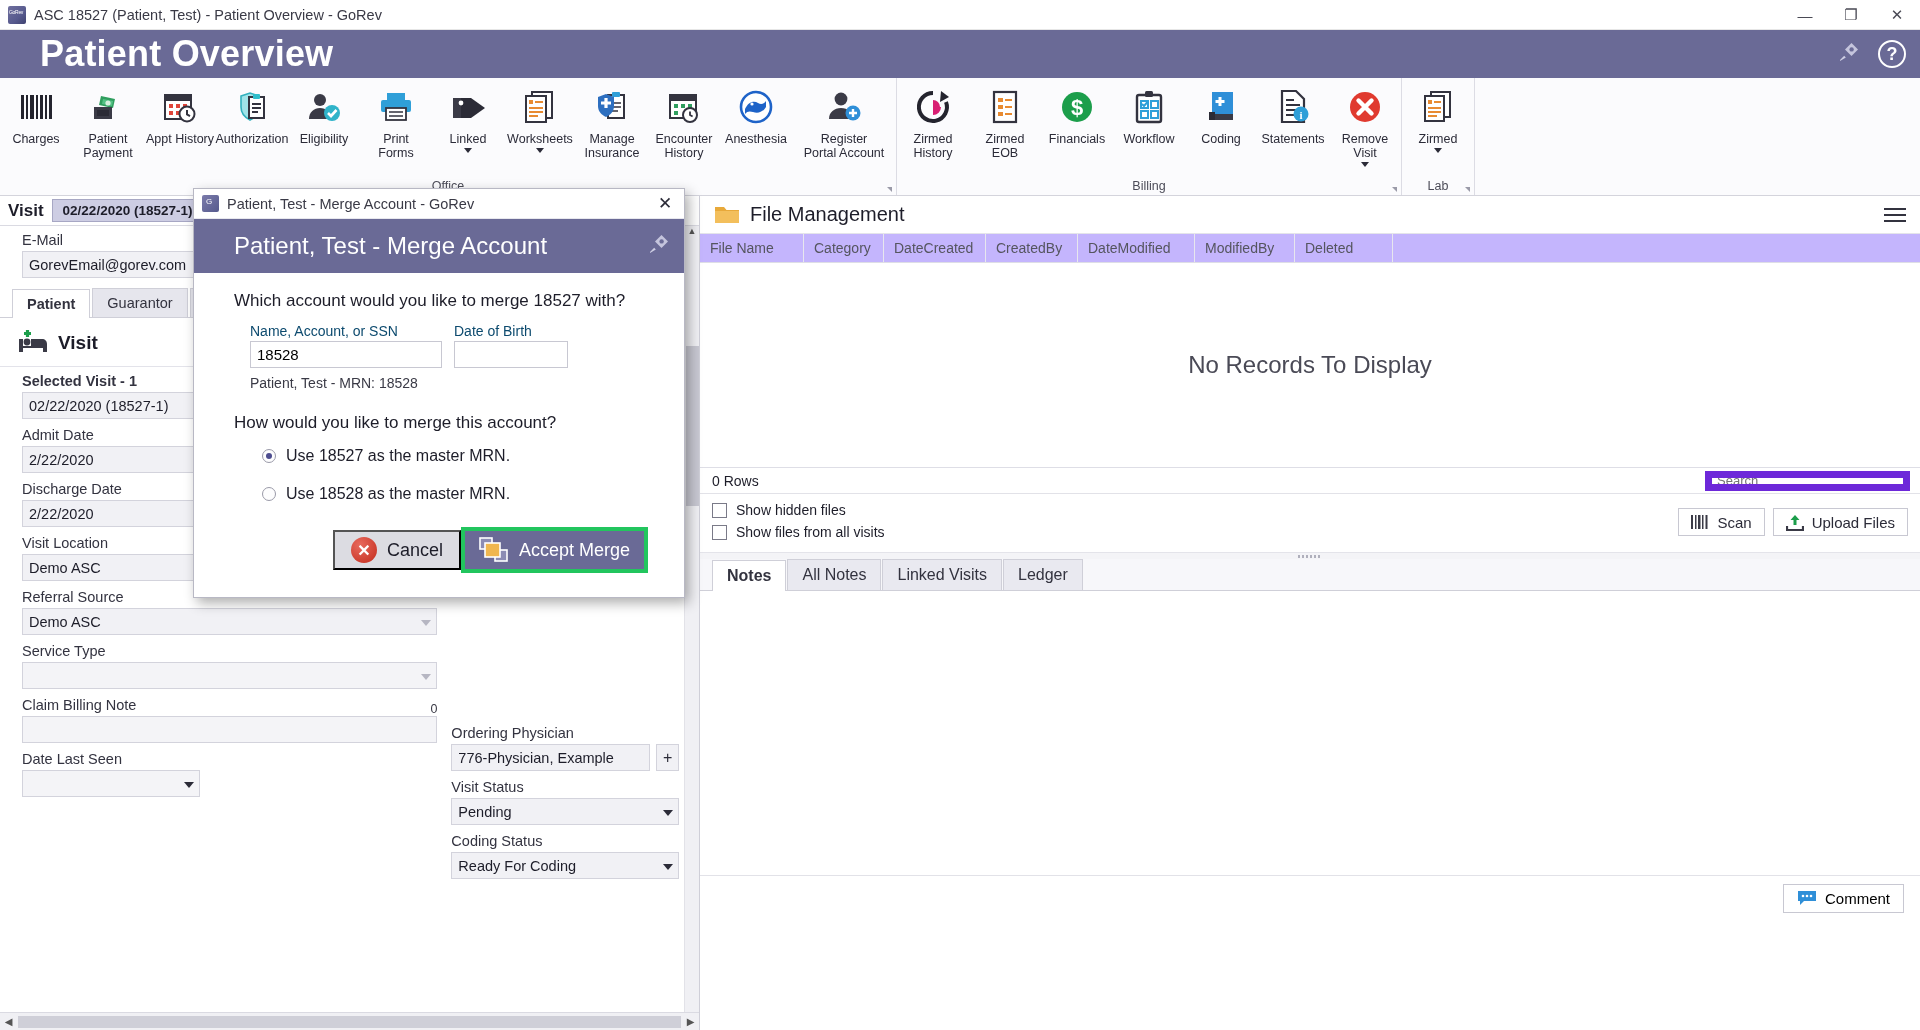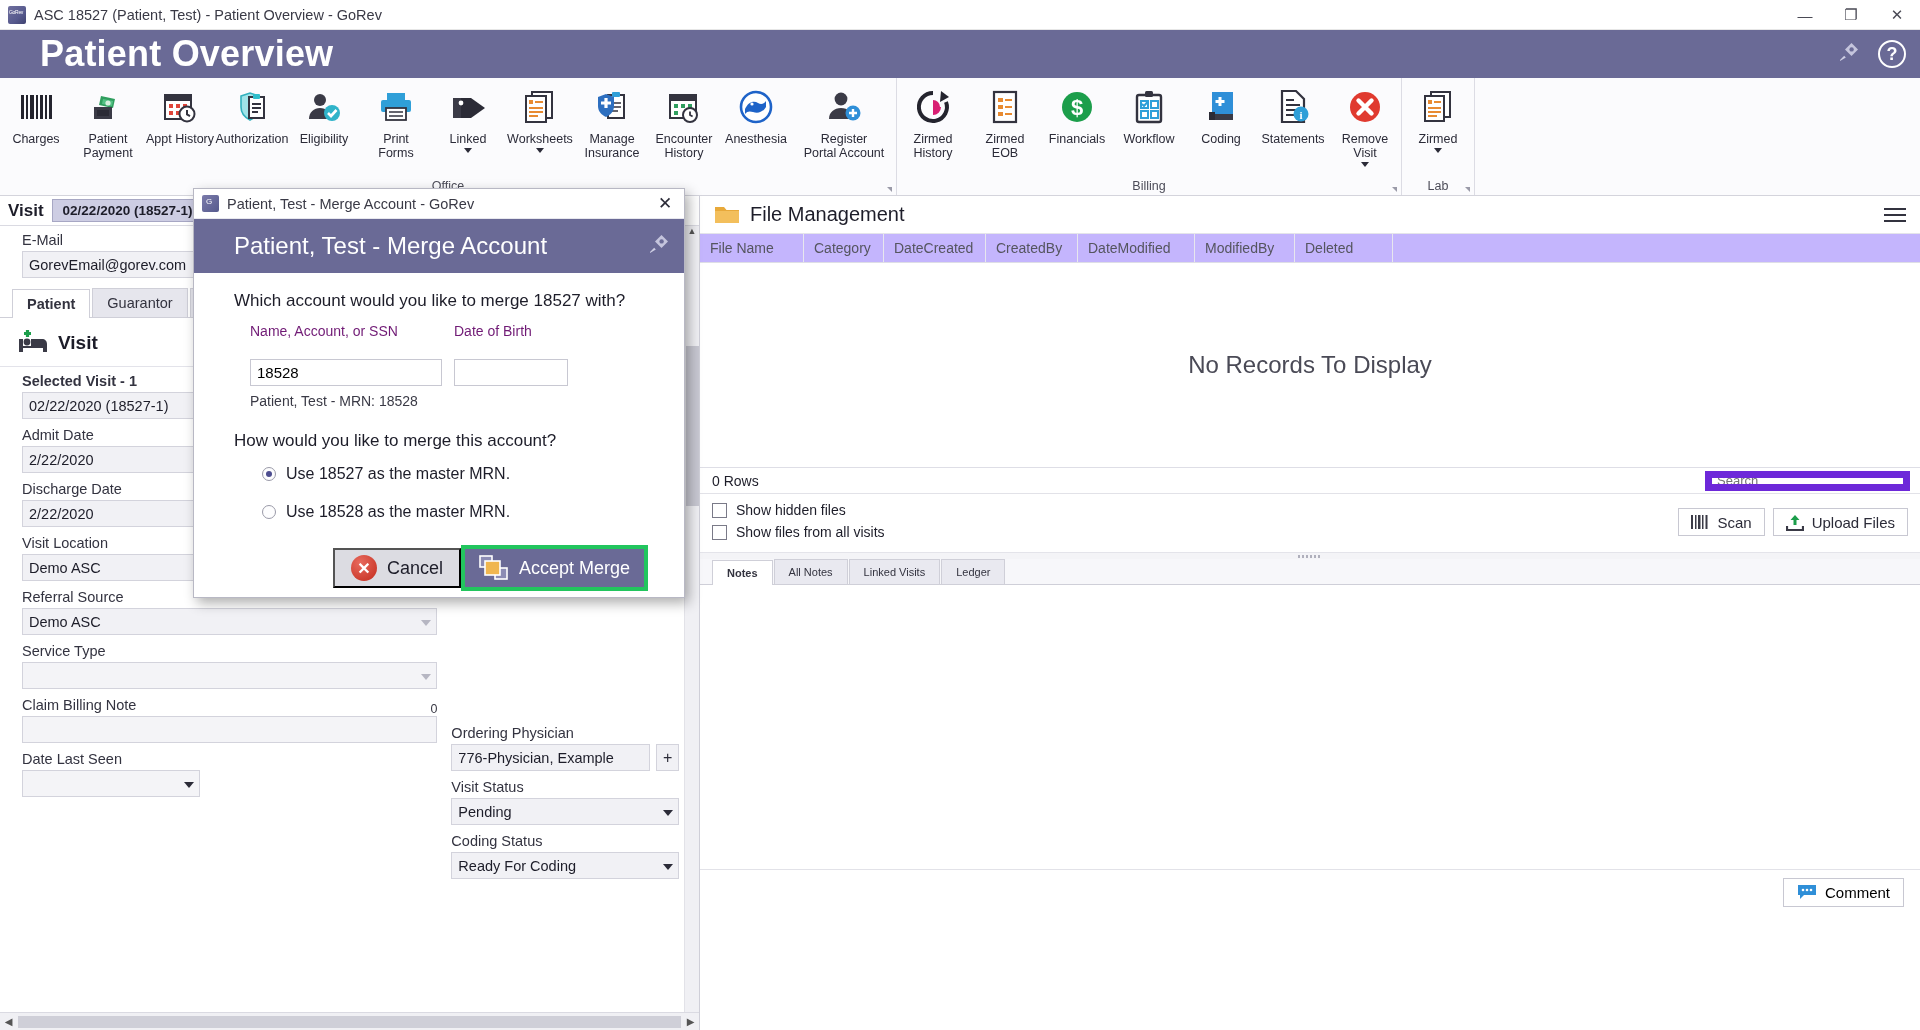--- a/index.html
+++ b/index.html
@@ -159,21 +159,21 @@
   .fm-actions{ position:absolute; right:12px; top:14px; display:flex; gap:8px;}
   .abtn{
     height:28px; padding:0 12px; display:flex; align-items:center; gap:8px;
     border:1px solid #c8c8d2; background:#fff; font-size:15px; color:#2b2b38;
   }
   .splitter{ height:7px; background:#f4f4f7; border-top:1px solid #e4e4ea; position:relative;}
   .splitter::after{ content:""; position:absolute; left:50%; top:2px; margin-left:-12px;
                     width:24px; height:3px;
                     background:repeating-linear-gradient(90deg,#b0b0bc 0 2px,transparent 2px 4px);}
   .ntabs{ display:flex; padding-left:12px; border-bottom:1px solid #cfcfd8; background:#f7f7fa;}
-  .ntab{ padding:6px 14px; font-size:11px; border:1px solid #cfcfd8; border-bottom:none;
+  .ntab{ padding:6px 14px; font-size:16px; border:1px solid #cfcfd8; border-bottom:none;
          background:#e9e9f0; margin-right:1px; color:#33333f;}
   .ntab.active{ background:#fff; font-weight:bold; position:relative; top:1px;}
   .notes-body{ height:285px; background:#fff; border-bottom:1px solid #e2e2e8;}
   .comment-bar{ height:44px; display:flex; align-items:center; justify-content:flex-end; padding-right:16px;}
   .cbtn{ display:flex; align-items:center; gap:8px; border:1px solid #c8c8d2; background:#fff;
          padding:5px 13px; font-size:15px;}
 
   
   .modal-shadow{
     position:absolute; left:193px; top:188px; width:492px; height:410px;
@@ -187,21 +187,21 @@
   .m-title .t{ font-size:14.5px; color:#3a3a46;}
   .m-x{ margin-left:auto; width:38px; height:30px; display:flex; align-items:center; justify-content:center;
         font-size:17px; color:#2b2b38;}
   .m-band{ height:54px; background:#6a6a96; display:flex; align-items:center; position:relative;}
   .m-band h2{ color:#fff; font-size:24px; font-weight:400; margin-left:40px;}
   .m-band .pin{ position:absolute; right:14px; top:14px; width:26px; height:26px;}
   .m-body{ padding:18px 22px 0 40px;}
   .q{ font-size:17px; margin-bottom:12px; }
   .q2{ font-size:17px; margin:22px 0 14px 0;}
   .m-fields{ display:flex; gap:12px; padding-left:16px;}
-  .mf .lab{ font-size:14px; color:#701a75; margin-bottom:20px;}
+  .mf .lab{ font-size:14px; color:#0c4a6e; margin-bottom:2px;}
   .mf input{ height:27px; border:1px solid #c8c8d2; font-size:15px; padding:2px 6px; font-family:inherit; background:#fff;}
   .m-sub{ padding-left:16px; font-size:14px; color:#3a3a46; margin-top:7px;}
   .radio-row{ display:flex; align-items:center; gap:10px; padding-left:28px; margin-bottom:20px; font-size:16px;}
   .radio{ width:14px;height:14px;border-radius:50%;border:1px solid #9a9aa8;background:#fdfdfe; position:relative; flex:none;}
   .radio.on::after{ content:""; position:absolute; left:3px; top:3px; width:6px;height:6px;border-radius:50%;
                     background:#4d4d8f;}
   .m-foot{ display:flex; justify-content:flex-end; align-items:center; gap:0; padding:4px 14px 0 0;}
   .mbtn{ display:flex; align-items:center; gap:10px; height:40px; padding:0 16px; font-size:18px;}
   .mbtn.cancel{ background:#dcdce2; color:#1d1d29;}
   .mbtn.accept{ background:#6a6a96; color:#fff; border:4px solid #22c55e; padding:0 14px; height:46px;}

